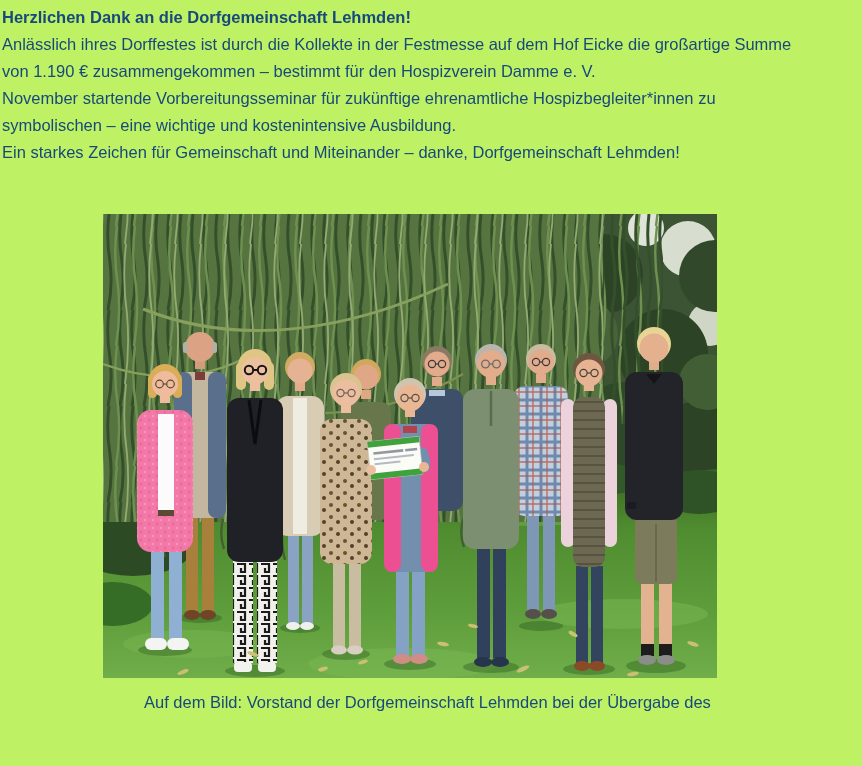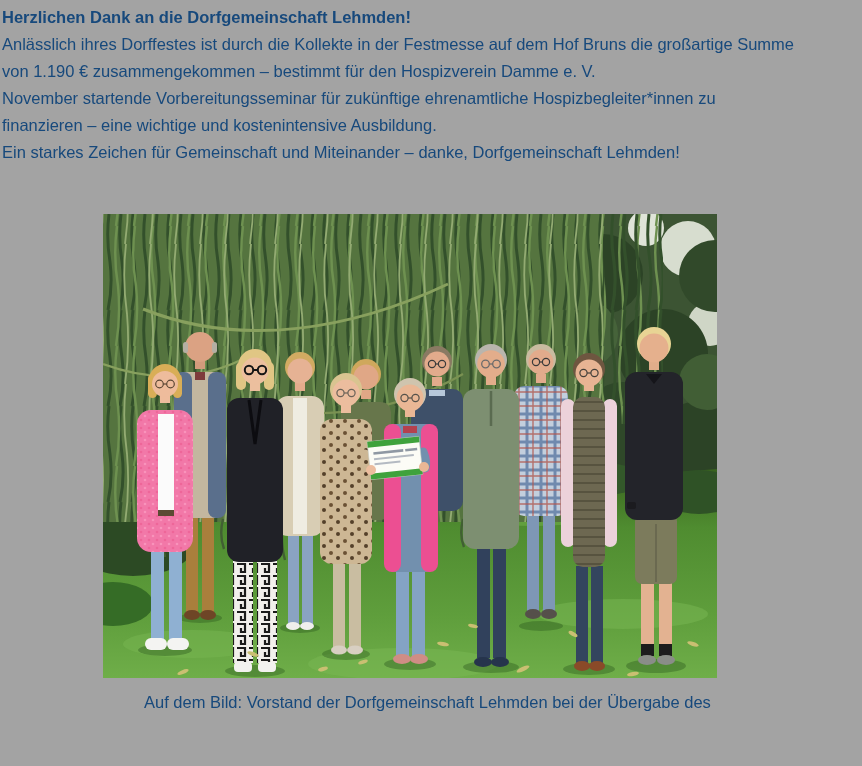--- a/index.html
+++ b/index.html
@@ -1,19 +1,19 @@
 <!DOCTYPE html>
 <html><head>
 <meta charset="utf-8">
 <style>
   html,body{margin:0;padding:0;background:#ffffff;}
   .page{
     position:relative;
     width:862px;height:766px;
-    background:#a3a3a3;
+    background:#bef264;
     font-family:"Liberation Sans","DejaVu Sans",sans-serif;
     overflow:hidden;
   }
   .text-block{
     position:absolute;left:2px;top:4px;width:858px;
     color:#17497c;
     font-size:16.5px;
     line-height:27px;
   }
   .text-block .heading{font-weight:700;}
@@ -30,24 +30,24 @@
     margin-left:41px;
   }
 </style>
 </head>
 <body>
 
 <div class="page">
 
   <div class="text-block">
     <div class="heading">Herzlichen Dank an die Dorfgemeinschaft Lehmden!</div>
-    <div>Anlässlich ihres Dorffestes ist durch die Kollekte in der Festmesse auf dem Hof Bruns die großartige Summe</div>
+    <div>Anlässlich ihres Dorffestes ist durch die Kollekte in der Festmesse auf dem Hof Eicke die großartige Summe</div>
     <div>von 1.190 € zusammengekommen – bestimmt für den Hospizverein Damme e. V.</div>
     <div>November startende Vorbereitungsseminar für zukünftige ehrenamtliche Hospizbegleiter*innen zu</div>
-    <div>finanzieren – eine wichtige und kostenintensive Ausbildung.</div>
+    <div>symbolischen – eine wichtige und kostenintensive Ausbildung.</div>
     <div>Ein starkes Zeichen für Gemeinschaft und Miteinander – danke, Dorfgemeinschaft Lehmden!</div>
   </div>
 
   <figure class="photo-figure">
     <svg viewBox="0 0 614 464" xmlns="http://www.w3.org/2000/svg">
       <defs>
         <linearGradient id="grassG" x1="0" y1="0" x2="0" y2="1">
           <stop offset="0" stop-color="#39631f"></stop>
           <stop offset="0.28" stop-color="#4f8c30"></stop>
           <stop offset="0.7" stop-color="#5f9e3c"></stop>

